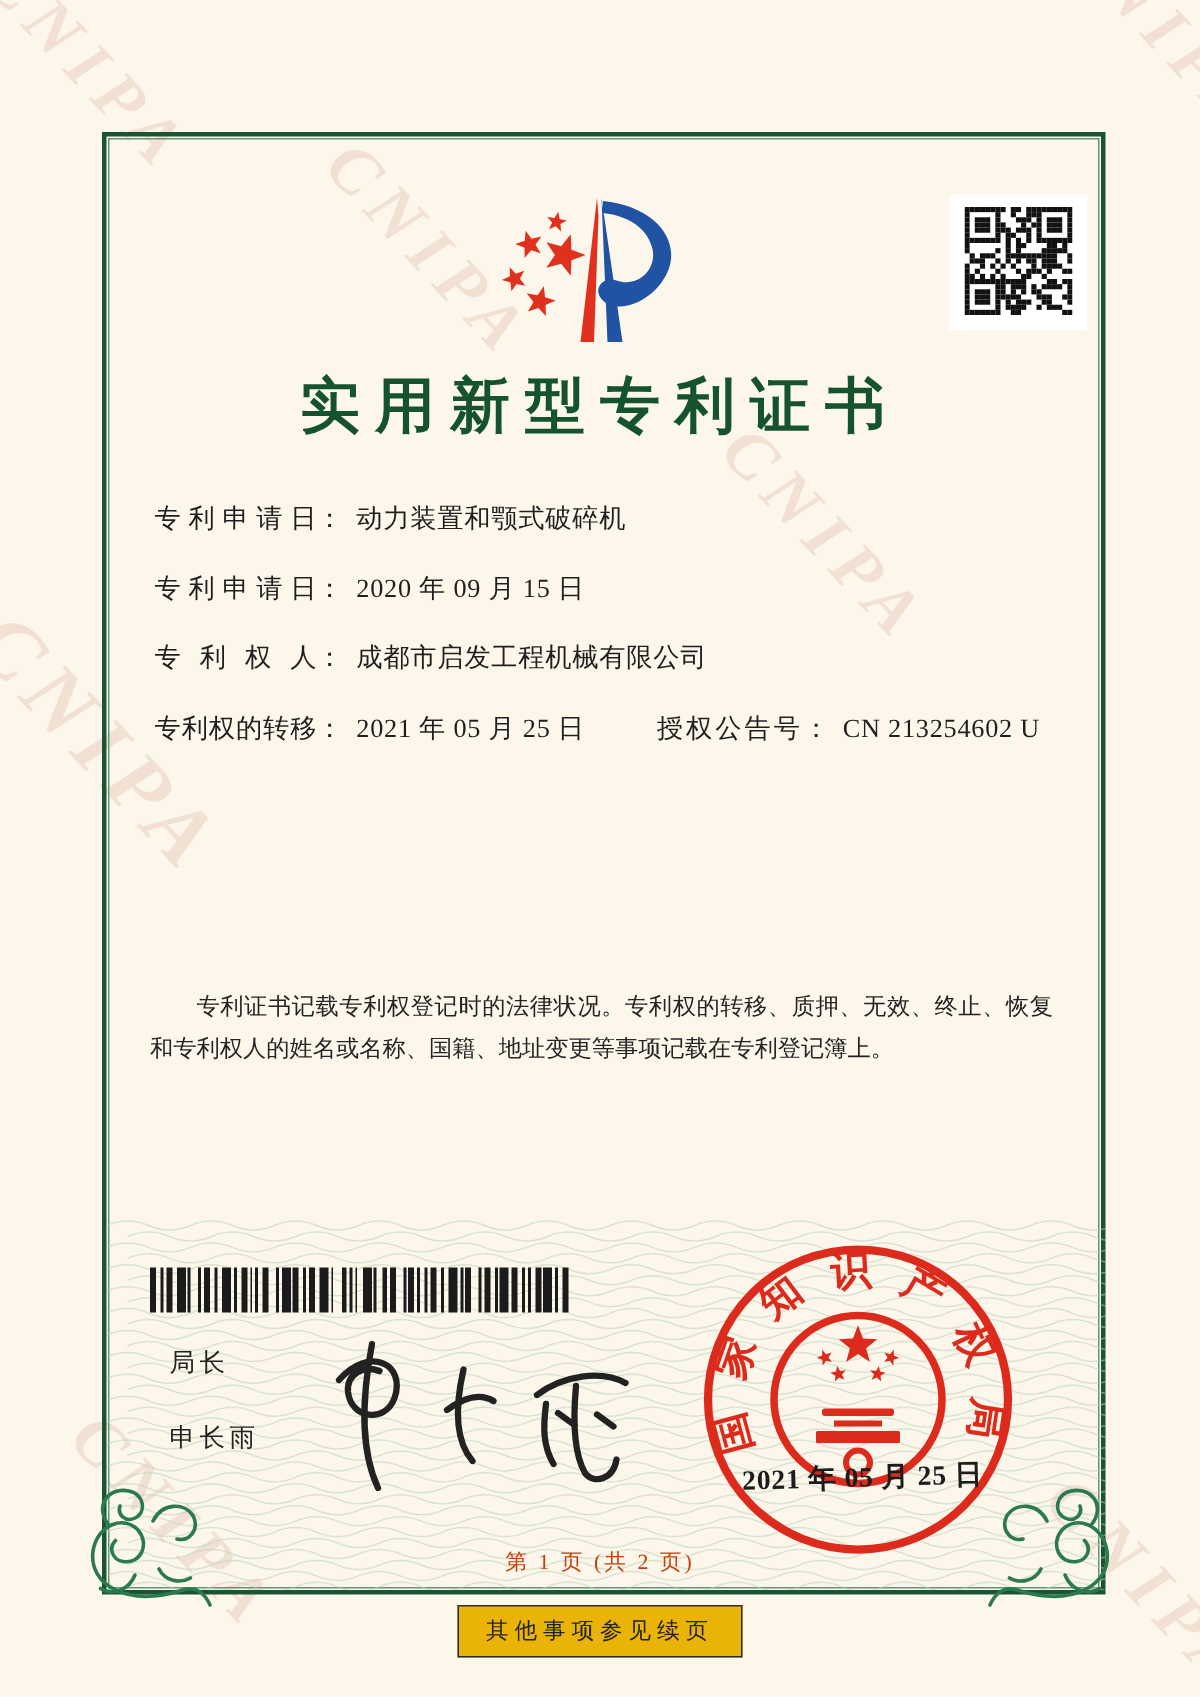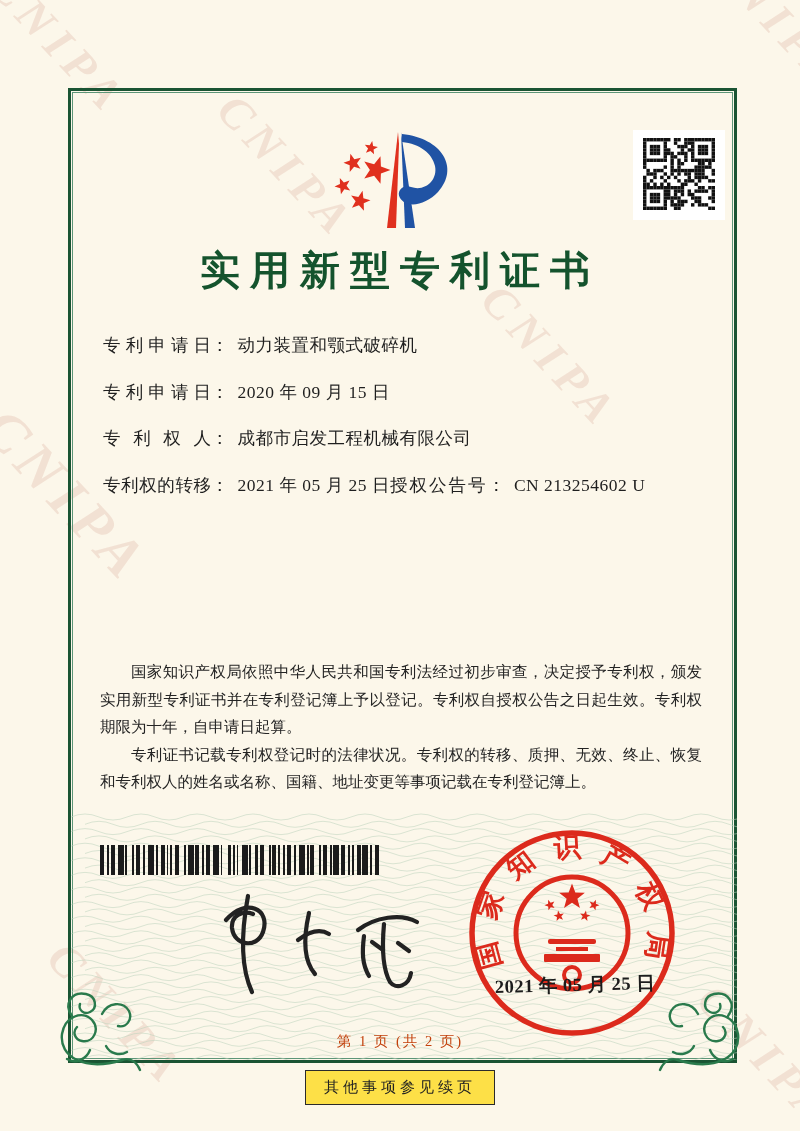--- a/index.html
+++ b/index.html
@@ -22,21 +22,21 @@
   .qr { position:absolute; left:10px; top:8px; }
 
   .title { position:absolute; left:0; top:243px; width:100%; text-align:center;
            font-size:40px; font-weight:bold; letter-spacing:10px; color:#14532d; z-index:5; }
 
   .fields { position:absolute; left:103px; top:333px; width:600px; z-index:5; }
   .frow { margin-bottom:21.5px; font-size:17.5px; line-height:25px; color:#1f1f1f; white-space:nowrap; }
   .flabel { display:inline-block; width:108px; text-align:justify; text-align-last:justify; vertical-align:top; }
   .fcolon { display:inline-block; margin-right:9px; }
   .fvalue { letter-spacing:0.5px; }
-  .flabel2 { display:inline-block; letter-spacing:2px; }
+  .flabel2 { display:inline-block; margin-left:48px; letter-spacing:2px; }
 
   .paras { position:absolute; left:100px; top:658px; width:602px; font-size:15.5px;
            line-height:1.78; color:#242424; text-align:justify; z-index:5; }
   .paras p { text-indent:2em; }
 
   .waves { position:absolute; left:71px; top:812px; z-index:3; }
 
   .barcode { position:absolute; left:100px; top:845px; width:330px; height:30px; z-index:5; font-size:0; }
   .barcode span { display:inline-block; height:30px; background:#1b1b1b; vertical-align:top; }
 
@@ -49,21 +49,21 @@
 
   .seal { position:absolute; left:462px; top:823px; z-index:5; }
   .seal-date { position:absolute; left:486px; top:972px; width:178px; text-align:center;
                font-size:18.5px; font-weight:600; color:#1c1c1c; letter-spacing:0.5px; z-index:7;
                transform:rotate(-1.5deg); }
 
   .page-footer { position:absolute; left:0; top:1032px; width:100%; text-align:center;
                  font-size:14.5px; letter-spacing:2px; color:#c2410c; z-index:5; }
 
   .cont-box { position:absolute; left:50%; top:1070px; transform:translateX(-50%);
-              border:1.5px solid #2b2b2b; background:#fde047; padding:7px 18px;
+              border:1.5px solid #2b2b2b; background:#eab308; padding:7px 18px;
               font-size:15px; letter-spacing:4px; color:#222; z-index:5; }
 
   .flourish { position:absolute; z-index:4; }
   .flourish.fl-left { left:42px; top:986px; }
   .flourish.fl-right { left:658px; top:986px; transform:scaleX(-1); }
 </style>
 </head>
 <body>
 
 <div class="page">
@@ -396,26 +396,29 @@
     </div>
     <div class="frow">
       <span class="flabel">专利权人</span><span class="fcolon">：</span><span class="fvalue">成都市启发工程机械有限公司</span>
     </div>
     <div class="frow">
       <span class="flabel">专利权的转移</span><span class="fcolon">：</span><span class="fvalue">2021 年 05 月 25 日</span><span class="flabel2">授权公告号</span><span class="fcolon">：</span><span class="fvalue">CN 213254602 U</span>
     </div>
   </div>
 
   <div class="paras">
-    <p>国家知识产权局依照中华人民共和国专利法经过初步审查，决定授予专利权，颁发实用新型专利证书并在专利登记簿上予以登记。专利权自授权公告之日起生效。专利权期限为十年，自申请日起算。</p>
     <p>专利证书记载专利权登记时的法律状况。专利权的转移、质押、无效、终止、恢复和专利权人的姓名或名称、国籍、地址变更等事项记载在专利登记簿上。</p>
   </div>
 
   <div class="barcode" id="barcode"><span style="width: 3.8px; margin-right: 3.4px;"></span><span style="width: 1.9px; margin-right: 1.7px;"></span><span style="width: 3.8px; margin-right: 3.4px;"></span><span style="width: 5.7px; margin-right: 1.7px;"></span><span style="width: 1.9px; margin-right: 5.1px;"></span><span style="width: 1.9px; margin-right: 1.7px;"></span><span style="width: 3.8px; margin-right: 3.4px;"></span><span style="width: 1.9px; margin-right: 3.4px;"></span><span style="width: 5.7px; margin-right: 1.7px;"></span><span style="width: 1.9px; margin-right: 3.4px;"></span><span style="width: 3.8px; margin-right: 1.7px;"></span><span style="width: 1.9px; margin-right: 1.7px;"></span><span style="width: 1.9px; margin-right: 3.4px;"></span><span style="width: 3.8px; margin-right: 5.1px;"></span><span style="width: 1.9px; margin-right: 1.7px;"></span><span style="width: 5.7px; margin-right: 1.7px;"></span><span style="width: 3.8px; margin-right: 3.4px;"></span><span style="width: 1.9px; margin-right: 1.7px;"></span><span style="width: 3.8px; margin-right: 3.4px;"></span><span style="width: 5.7px; margin-right: 1.7px;"></span><span style="width: 1.9px; margin-right: 5.1px;"></span><span style="width: 3.8px; margin-right: 1.7px;"></span><span style="width: 1.9px; margin-right: 1.7px;"></span><span style="width: 1.9px; margin-right: 3.4px;"></span><span style="width: 5.7px; margin-right: 1.7px;"></span><span style="width: 1.9px; margin-right: 3.4px;"></span><span style="width: 3.8px; margin-right: 1.7px;"></span><span style="width: 3.8px; margin-right: 5.1px;"></span><span style="width: 1.9px; margin-right: 1.7px;"></span><span style="width: 3.8px; margin-right: 1.7px;"></span><span style="width: 1.9px; margin-right: 3.4px;"></span><span style="width: 1.9px; margin-right: 1.7px;"></span><span style="width: 3.8px; margin-right: 3.4px;"></span><span style="width: 1.9px; margin-right: 3.4px;"></span><span style="width: 5.7px; margin-right: 1.7px;"></span><span style="width: 1.9px; margin-right: 1.7px;"></span><span style="width: 3.8px; margin-right: 5.1px;"></span><span style="width: 1.9px; margin-right: 1.7px;"></span><span style="width: 3.8px; margin-right: 3.4px;"></span><span style="width: 1.9px; margin-right: 1.7px;"></span><span style="width: 5.7px; margin-right: 1.7px;"></span><span style="width: 3.8px; margin-right: 3.4px;"></span><span style="width: 1.9px; margin-right: 1.7px;"></span><span style="width: 1.9px; margin-right: 3.4px;"></span><span style="width: 3.8px; margin-right: 1.7px;"></span><span style="width: 5.7px; margin-right: 1.7px;"></span><span style="width: 1.9px; margin-right: 3.4px;"></span><span style="width: 3.8px; margin-right: 1.7px;"></span></div>
 
+  <div class="officer">
+    <div class="t">局长</div>
+    <div class="n">申长雨</div>
+  </div>
 
   <svg class="sig" width="235" height="120" viewBox="0 0 235 120">
     <g fill="none" stroke="#222" stroke-width="4.2" stroke-linecap="round" stroke-linejoin="round">
       <path d="M36 16 C30 48 27 84 40 112"></path>
       <path d="M14 40 C34 17 59 29 51 52 C45 69 22 66 20 48 C19 36 30 30 41 34"></path>
       <path d="M97 33 C92 55 90 79 103 94"></path>
       <path d="M86 60 C98 51 109 49 117 54"></path>
       <path d="M146 50 C163 37 189 33 205 42"></path>
       <path d="M172 44 C170 66 170 88 178 102 C184 110 197 106 199 93"></path>
       <path d="M152 56 C150 72 150 84 157 96"></path>

